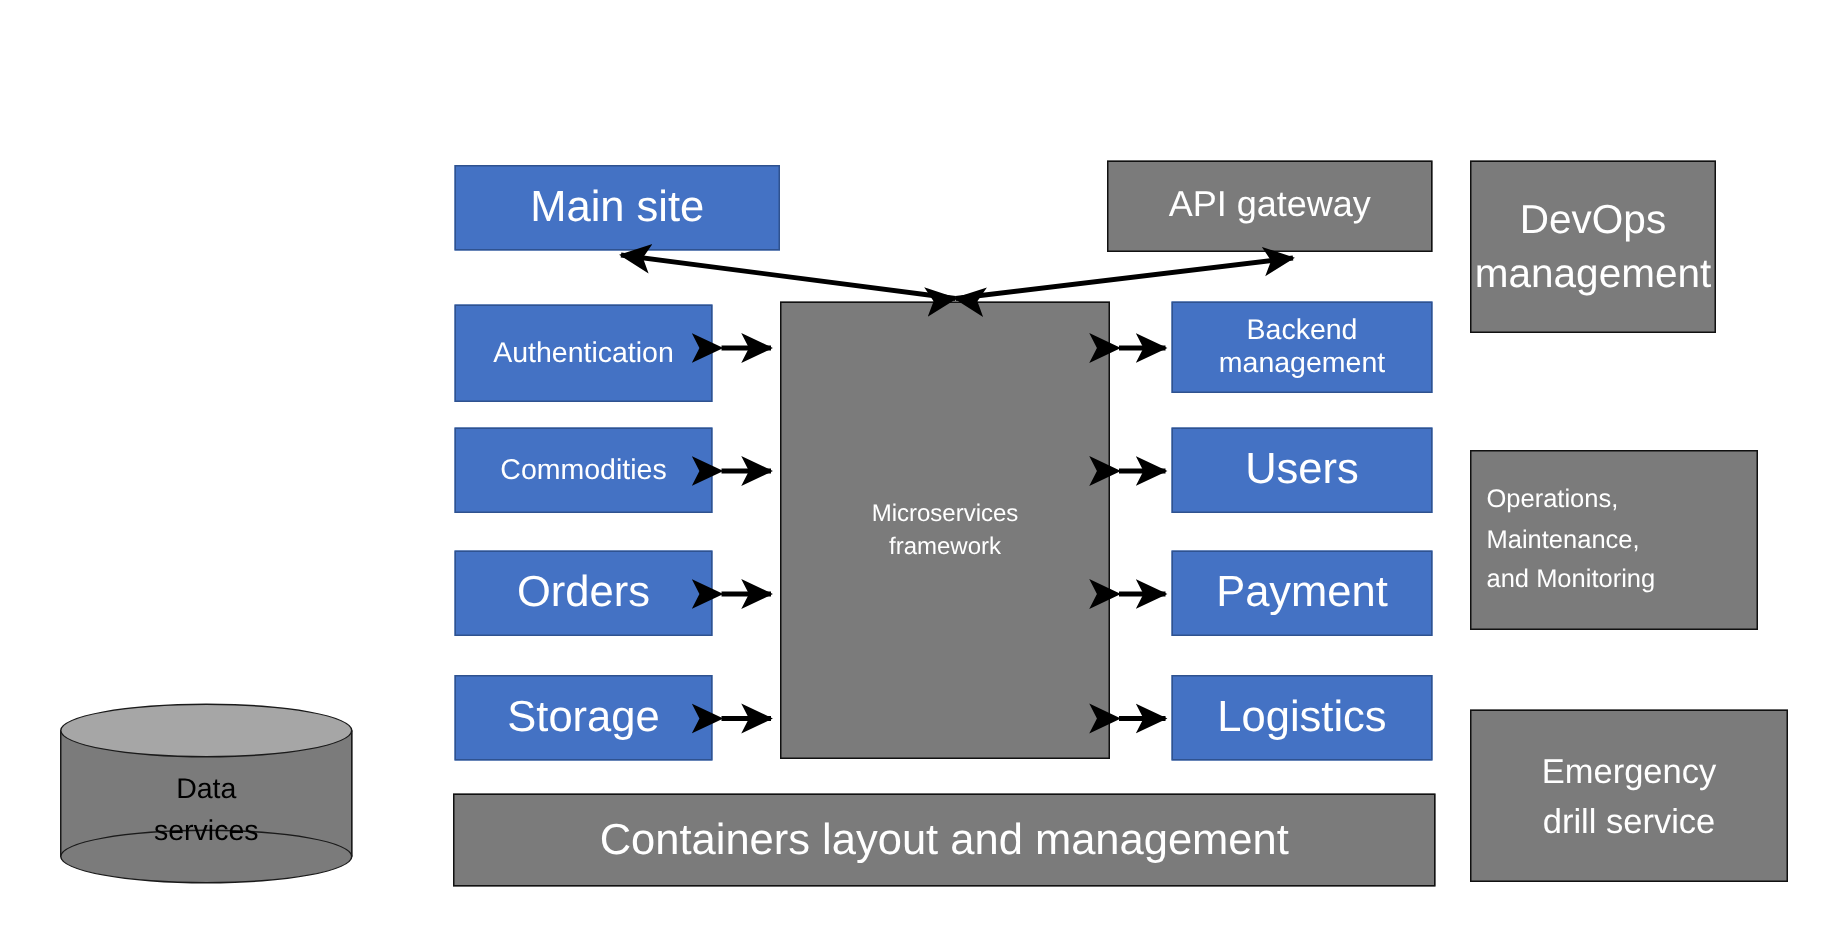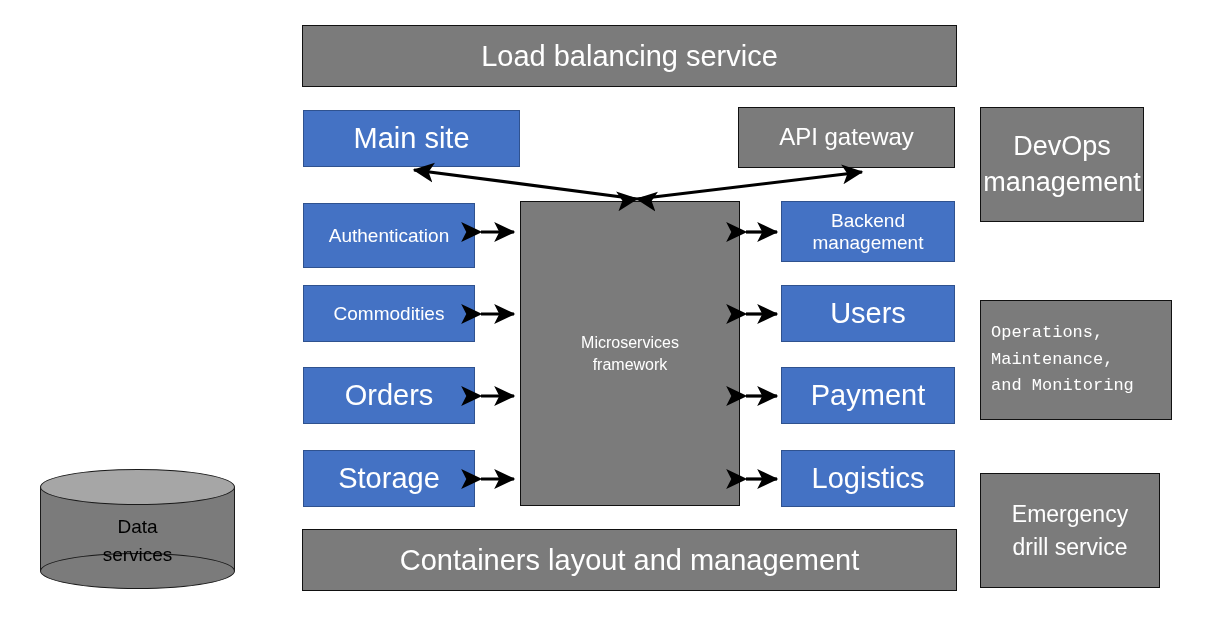--- a/index.html
+++ b/index.html
@@ -88,23 +88,20 @@
     width: 1216px;
     height: 622px;
     pointer-events: none;
   }
 </style>
 </head>
 <body>
 
 <div id="canvas">
 
-  <div class="box gray" style="left:302px; top:25px; width:655px; height:62px; font-size:29px;">
-    <span>Load balancing service</span>
-  </div>
 
   <div class="box blue" style="left:303px; top:110px; width:217px; height:57px; font-size:29px;">
     <span>Main site</span>
   </div>
 
   <div class="box gray" style="left:738px; top:107px; width:217px; height:61px; font-size:24px;">
     <span>API gateway</span>
   </div>
 
   <div class="box gray" style="left:520px; top:201px; width:220px; height:305px; font-size:16px; flex-direction:column; line-height:1.32;">
@@ -140,27 +137,27 @@
 
   <div class="box gray" style="left:302px; top:529px; width:655px; height:62px; font-size:29px;">
     <span>Containers layout and management</span>
   </div>
 
   <div class="box gray" style="left:980px; top:107px; width:164px; height:115px; font-size:27px; flex-direction:column; line-height:1.3;">
     <span>DevOps</span>
     <span>management</span>
   </div>
 
-  <div class="box gray left-text" style="left:980px; top:300px; width:192px; height:120px; font-size:17px; flex-direction:column; align-items:flex-start; justify-content:center; line-height:1.55;font-family:Liberation Mono, monospace;">
+  <div class="box gray left-text" style="left:980px; top:300px; width:192px; height:120px; font-size:17px; flex-direction:column; align-items:flex-start; justify-content:center; line-height:1.55;">
     <span>Operations,</span>
     <span>Maintenance,</span>
     <span>and Monitoring</span>
   </div>
 
-  <div class="box gray" style="left:980px; top:473px; width:180px; height:115px; font-size:23px; flex-direction:column; line-height:1.4;">
+  <div class="box gray" style="left:980px; top:473px; width:212px; height:115px; font-size:23px; flex-direction:column; line-height:1.4;">
     <span>Emergency</span>
     <span>drill service</span>
   </div>
 
   <div class="cylinder" style="left:40px; top:469px; width:195px; height:120px;">
     <div class="cyl-body"></div>
     <div class="cyl-bottom"></div>
     <div class="cyl-top"></div>
     <div class="cyl-label">
       <span>Data</span>

